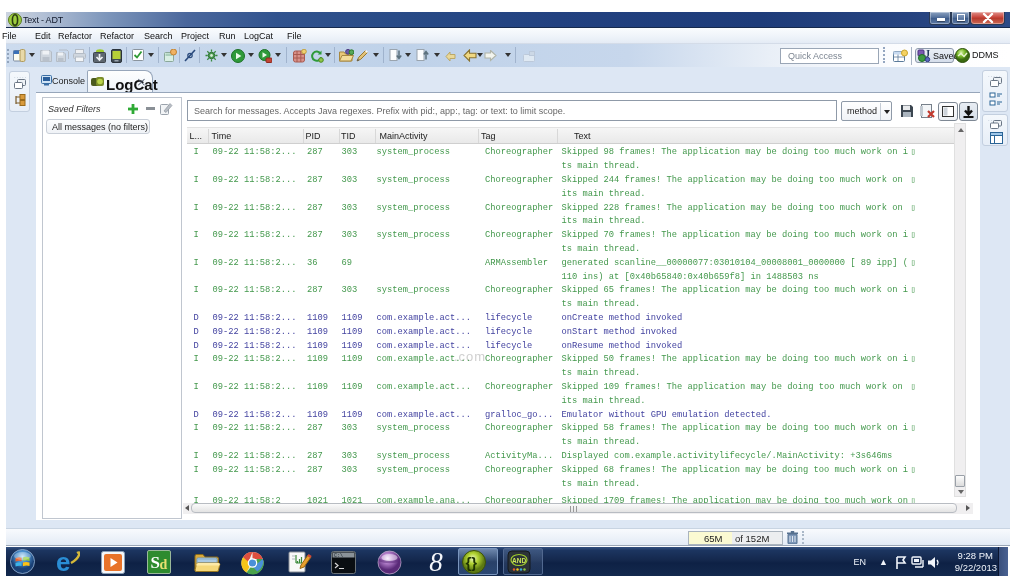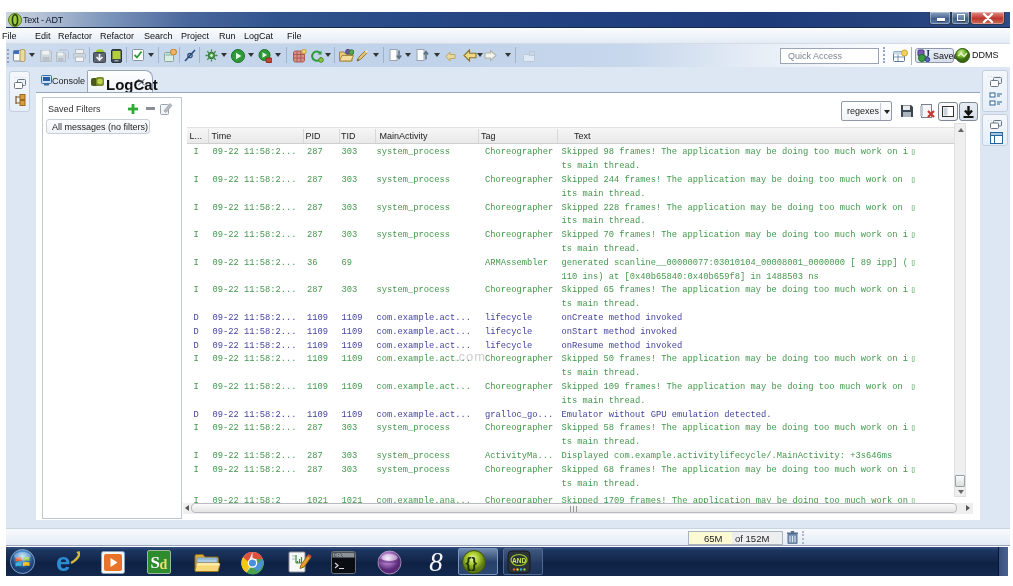--- a/index.html
+++ b/index.html
@@ -42,21 +42,21 @@
 
 #tabConsoleTxt { left:52px; top:76px; font-size:9px; color:#222; }
 #tabLogcat { left:87px; top:70px; width:66px; height:23px; background:linear-gradient(#fdfefe,#f6f9fc 55%,#edf2f8); border:1px solid #97a6ba; border-bottom:none; border-radius:2px 8px 0 0; }
 #tabLogcatTxt { left:106px; top:76px; font-size:15px; color:#111; font-weight:bold; }
 #tabclose { left:138px; top:77px; font-size:8.5px; color:#4a5568; font-weight:bold; }
 #tabline { left:36px; top:92px; width:944px; height:1px; background:#97a6ba; }
 
 
 #panel { left:36px; top:93px; width:944px; height:427px; background:#fff; }
 #savedbox { left:42px; top:97px; width:140px; height:422px; background:#fff; border:1px solid #c0c6cf; }
-#savedtitle { left:48px; top:104px; font-size:9px; color:#333; }
+#savedtitle { left:48px; top:104px; font-size:9px; color:#333;font-style:italic; }
 #allmsg { left:46px; top:119px; width:104px; height:15px; border:1px solid #c9cfd8; border-radius:3px; background:linear-gradient(#fcfdfe,#eff2f6); }
 #allmsgtxt { position:absolute; left:5px; top:2px; font-size:9px; color:#222; white-space:nowrap; }
 
 
 #searchbox { left:187px; top:100px; width:650px; height:21px; background:#fff; border:1px solid #8f9aa8; }
 #searchtxt { position:absolute; left:6px; top:5px; font-size:9px; color:#676767; }
 #verbosebox { left:841px; top:101px; width:51px; height:20px; background:linear-gradient(#fff,#f0f3f7); border:1px solid #8f9aa8; border-radius:2px; }
 #verbosetxt { position:absolute; left:5px; top:4px; font-size:9px; color:#222; }
 
 
@@ -361,22 +361,25 @@
     <rect width="9" height="3" fill="#8a9096"></rect>
   </svg>
   <svg class="abs" style="left:160px;top:102px" width="13" height="13" viewBox="0 0 13 13">
     <rect x="0.5" y="2.5" width="8" height="10" rx="1" fill="#f2f4f6" stroke="#9aa2ab"></rect>
     <path d="M4 9 L10 1.5 L12 3.5 L6 10.5 Z" fill="#b8bec5" stroke="#888f98" stroke-width="0.6"></path>
   </svg>
   <div class="abs" id="allmsg">
       <div id="allmsgtxt">All messages (no filters)</div>
     </div>
 
+  <div class="abs" id="searchbox">
+      <div id="searchtxt">Search for messages. Accepts Java regexes. Prefix with pid:, app:, tag: or text: to limit scope.</div>
+    </div>
   <div class="abs" id="verbosebox">
-    <div id="verbosetxt">regexes</div>
+    <div id="verbosetxt">method</div>
     <div style="position:absolute;left:38px;top:1px;width:1px;height:17px;background:#c5ccd5"></div>
     <div style="position:absolute;left:42px;top:8px;width:0;height:0;border-left:3px solid transparent;border-right:3px solid transparent;border-top:4px solid #222"></div>
   </div>
   <svg class="abs" style="left:900px;top:104px" width="14" height="14" viewBox="0 0 14 14">
     <path d="M1 1 H11 L13 3 V13 H1 Z" fill="#3c4650"></path>
     <rect x="3" y="1.5" width="7" height="4.5" fill="#e8eaec"></rect>
     <rect x="3" y="8" width="8" height="5" fill="#aab4be"></rect>
   </svg>
   <svg class="abs" style="left:920px;top:104px" width="15" height="14" viewBox="0 0 15 14">
     <rect x="1.5" y="0.5" width="10" height="13" fill="#f4f6f8" stroke="#77808a"></rect>
@@ -560,16 +563,34 @@
           <rect x="1" y="1" width="22" height="22" rx="4" fill="#2c3338" stroke="#14181c"></rect>
 <ellipse cx="12" cy="10" rx="8" ry="5.5" fill="#2c3338" stroke="#9ecb2d" stroke-width="1.2"></ellipse>
 <text x="5" y="13" font-family="Liberation Sans" font-size="6.5" font-weight="bold" fill="#cde858">AND</text>
 <circle cx="7" cy="19.5" r="1.2" fill="#e05a2b"></circle>
           <circle cx="10.5" cy="19.5" r="1.2" fill="#f5c518"></circle>
           <circle cx="14" cy="19.5" r="1.2" fill="#39a9dc"></circle>
           <circle cx="17.5" cy="19.5" r="1.2" fill="#8cc63f"></circle>
         </svg>
 
 </div>
+    <div id="tray">
+      <div class="traytxt" style="right:134px;top:10px;font-size:9px">EN</div>
+      <div class="traytxt" style="right:112px;top:10px;font-size:9px">▲</div>
+      <svg class="abs" style="right:92px;top:9px" width="13" height="13" viewBox="0 0 13 13">
+        <path d="M2 1 V13 M2 1 H10 L8 4 L10 7 H2" fill="none" stroke="#f0f4fa" stroke-width="1.6"></path>
+      </svg>
+      <svg class="abs" style="right:75px;top:9px" width="14" height="13" viewBox="0 0 14 13">
+        <rect x="1" y="1" width="9" height="7" rx="1" fill="none" stroke="#f0f4fa" stroke-width="1.4"></rect>
+        <rect x="3" y="3" width="5" height="3" fill="#f0f4fa"></rect>
+        <path d="M4 11 H12 M12 11 V4" stroke="#f0f4fa" stroke-width="1.4"></path>
+      </svg>
+      <svg class="abs" style="right:59px;top:9px" width="13" height="13" viewBox="0 0 13 13">
+        <path d="M0 4.5 H3 L7 1 V12 L3 8.5 H0 Z" fill="#f0f4fa"></path>
+        <path d="M9 4 Q11 6.5 9 9" fill="none" stroke="#f0f4fa" stroke-width="1.3"></path>
+      </svg>
+      <div class="traytxt" style="right:7px;top:3px">9:28 PM</div>
+      <div class="traytxt" style="right:3px;top:15px">9/22/2013</div>
+    </div>
     <div id="showdesk"></div>
   </div>
 
 </div>
 
 </body></html>

